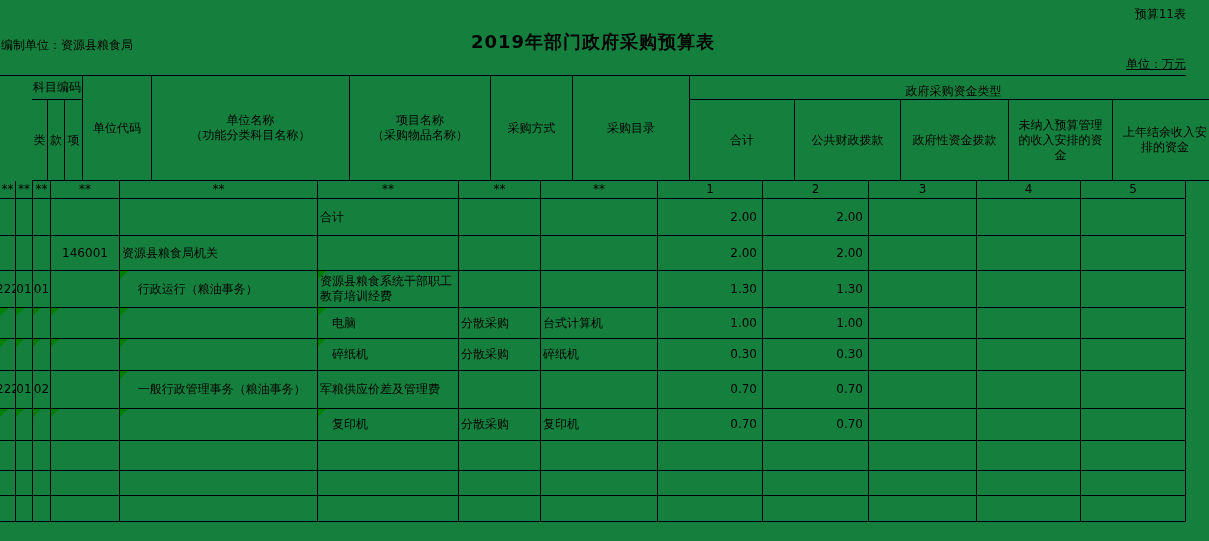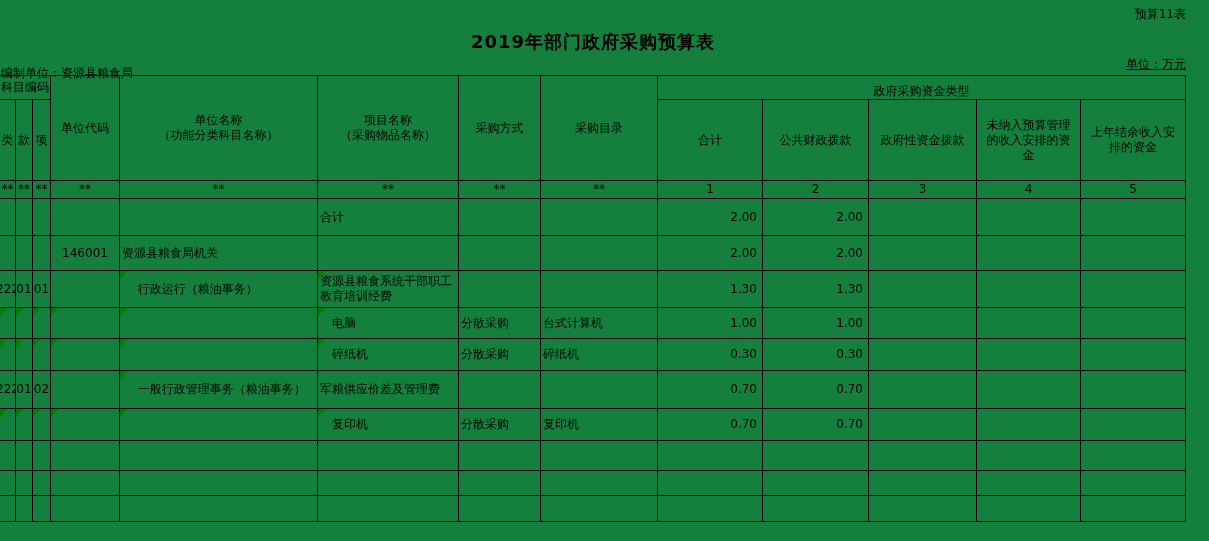--- a/index.html
+++ b/index.html
@@ -10,31 +10,31 @@
     width: 1209px; height: 541px;
     background: #15803d;
     overflow: hidden;
     --cols: 16px 17px 18px 69px 198px 141px 82px 117px 105px 106px 108px 104px 105px;
   }
   .sheet-label { position: absolute; top: 6px; right: 23px; font-size: 12px; }
   .page-title {
     position: absolute; top: 30px; left: 0; width: 1186px;
     text-align: center; font-size: 18px; font-weight: bold; letter-spacing: 1px;
   }
-  .prepared-by { position: absolute; top: 65px; left: 1px; font-size: 12px; }
+  .prepared-by { position: absolute; top: 37px; left: 1px; font-size: 12px; }
   .unit-note { position: absolute; top: 56px; right: 23px; font-size: 12px; text-decoration: underline; text-align: right; }
   .green-marker {
     position: absolute; top: 50px; left: 1007px;
     width: 0; height: 0;
     border-bottom: 8px solid #00
 8000; border-left: 8px solid transparent;
   }
   .budget-table { position: absolute; top: 75px; left: 0; width: 1186px; font-size: 12px; }
   .tgrid { display: grid; grid-template-columns: var(--cols); }
-  #table-head { grid-template-rows: 24px 81px; border-top: 1px solid #000; }
+  #table-head { grid-template-rows: 24px 81px; border-top: 1px solid #000; padding-left: 32px; }
   #colnum-row { grid-template-rows: 18px; }
   #table-body { grid-template-rows: 37px 35px 37px 31px 32px 38px 32px 30px 25px 26px; }
   .cell {
     position: relative;
     border-right: 1px solid #000;
     border-bottom: 1px solid #000;
     display: flex; align-items: center;
     overflow: hidden;
     line-height: 15px;
   }

